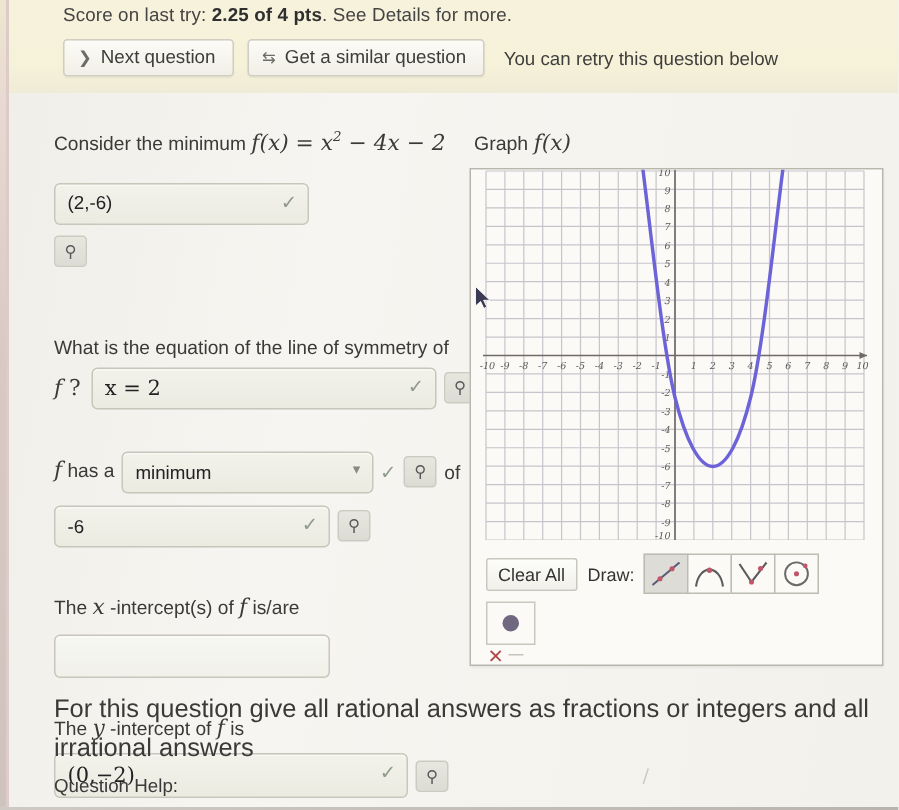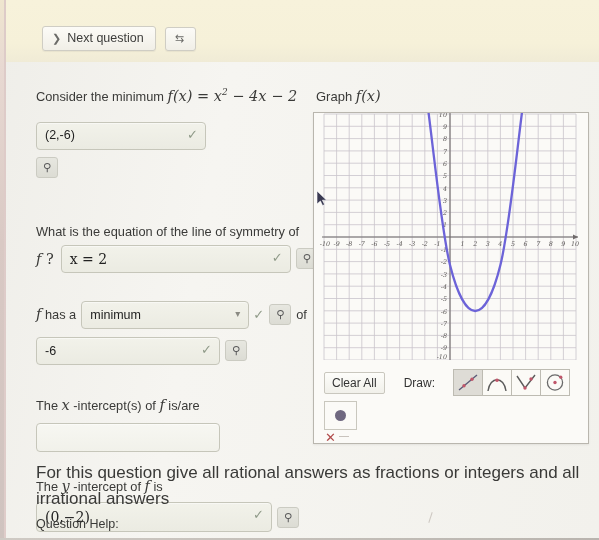--- a/index.html
+++ b/index.html
@@ -68,21 +68,21 @@
   .yint-inp{width:200px;height:28px;}
 
   
   .graphlabel{position:absolute;left:316px;top:88px;font-size:13px;color:#3a3a38;}
   .graphlabel .mj{font-size:14.5px;}
   .gpanel{position:absolute;left:313px;top:112px;width:274px;height:330px;
     background:#fbfaf7;border:1px solid #b9b6ae;box-shadow:0 1px 2px rgba(0,0,0,.07);}
   .plot{position:absolute;left:0;top:0;width:274px;height:247px;overflow:hidden;}
   .tools{position:absolute;left:0;top:247px;width:274px;height:83px;}
 
-  .toolrow{position:absolute;left:10px;top:9px;display:flex;align-items:center;gap:19px;}
+  .toolrow{position:absolute;left:10px;top:9px;display:flex;align-items:center;gap:7px;}
   .clearall{
     background:linear-gradient(180deg,#fdfdfa,#f1f0ea);border:1px solid #c9c7be;border-radius:2px;
     font-size:12px;padding:3px 7px;color:#333;
   }
   .drawlbl{font-size:12px;color:#333;}
   .tbtn{width:28px;height:25px;border:1px solid #bdbbb2;background:#fbfaf6;
         display:flex;align-items:center;justify-content:center;margin-left:-1px;}
   .tbtn.sel{background:#dedcd6;}
   .dotbtn{position:absolute;left:10px;top:41px;width:31px;height:27px;
     border:1px solid #c9c7be;background:#fbfaf7;display:flex;align-items:center;justify-content:center;}
@@ -101,28 +101,34 @@
   .slash{position:absolute;left:430px;top:512px;width:1px;height:11px;background:#cdc8c2;transform:rotate(18deg);}
 </style>
 </head>
 <body>
 
 <div class="page"></div>
 <div class="leftedge"></div>
 <div class="leftedge2"></div>
 
 <div class="banner">
+  <div class="score">
+    <span>Score on last try:</span>
+    <b>2.25 of 4 pts</b><span>. See Details for more.</span>
+  </div>
   <div class="btnrow">
     <div class="btn">
       <span class="gl">❯</span>
       <span>Next question</span>
     </div>
     <div class="btn">
       <span class="gl">⇆</span>
-    </div>
+      <span>Get a similar question</span>
+    </div>
+    <div class="retrytext">You can retry this question below</div>
   </div>
 </div>
 
 <div class="qcol">
 
   <div class="line" style="margin-bottom:14px;">
     <span>Consider the minimum</span>
     <span class="mj">f(<span>x</span>) <span class="up">=</span> x<sup>2</sup> <span class="up">−</span> 4x <span class="up">−</span> 2</span>
   </div>
 

